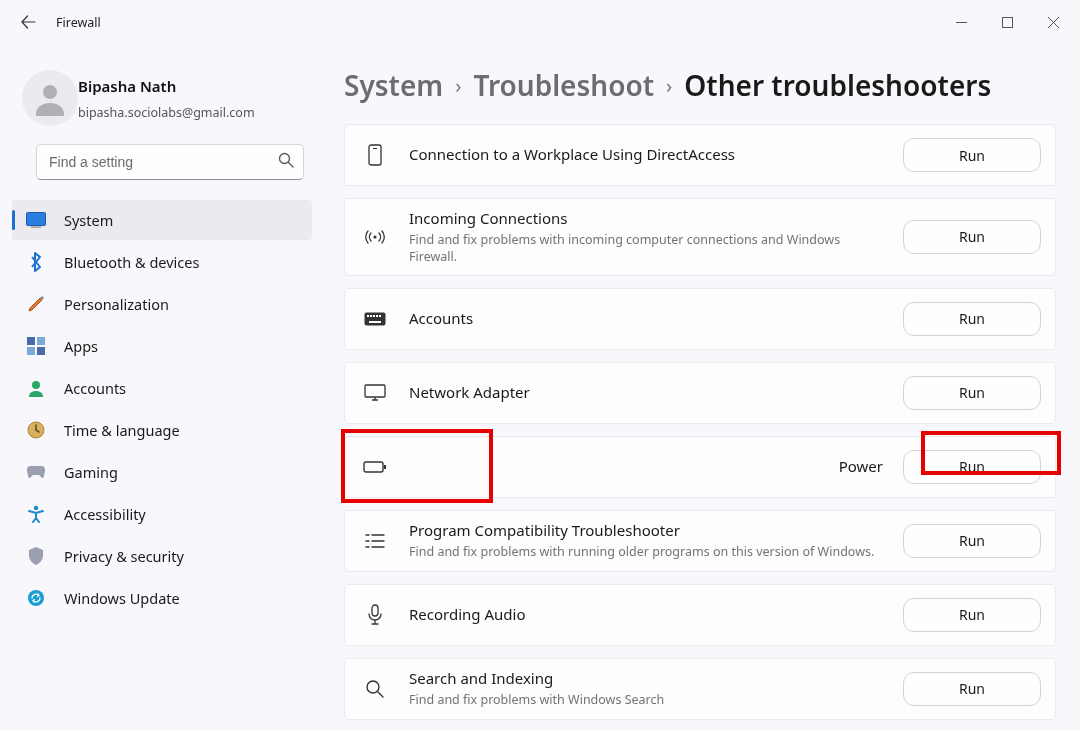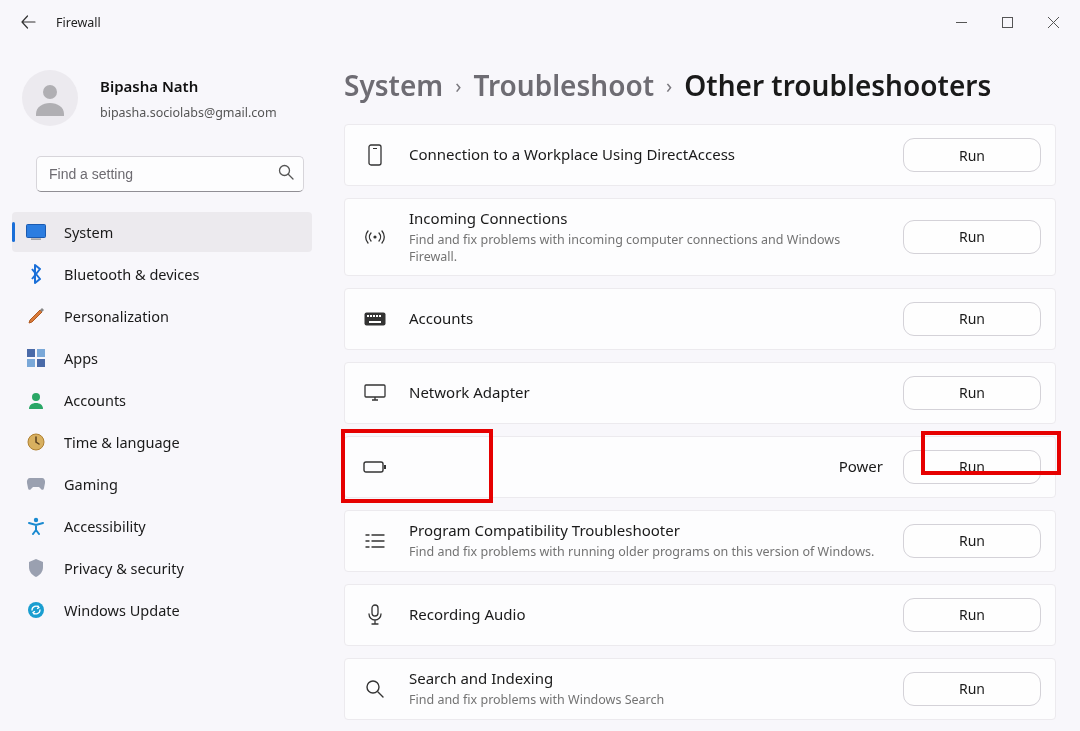--- a/index.html
+++ b/index.html
@@ -24,26 +24,26 @@
     display: flex; align-items: center; justify-content: center;
     margin-right: 18px;
     color: #333;
   }
   .titlebar-title { font-size: 12.5px; color: #222; }
   .win-controls { margin-left: auto; display: flex; }
   .win-btn { width: 46px; height: 30px; display:flex; align-items:center; justify-content:center; color:#555;}
   
   .layout { display: flex; height: calc(731px - 44px); }
   .sidebar { width: 320px; padding: 18px 8px 0 12px; }
-  .profile { display:flex; align-items:center; padding: 8px 10px 18px 10px; gap:22px;}
+  .profile { display:flex; align-items:center; padding: 8px 10px 18px 10px; gap:0;}
   .avatar { width:56px; height:56px; border-radius:50%; background:#eceaef; display:flex; align-items:center; justify-content:center;}
   .avatar svg { fill:#b0afb3; }
   .profile-name { font-weight:600; font-size:15px; color:#111;}
   .profile-email { font-size:12.5px; color:#555; margin-top:8px;}
-  .search-wrap { position:relative; margin: 12px 8px 20px 8px; padding-left: 16px;}
+  .search-wrap { position:relative; margin: 0 8px 20px 8px; padding-left: 16px;}
   .search-input {
     width:100%; height:36px; border:1px solid #d7d5da; border-bottom:1.5px solid #908e94;
     border-radius:5px; background:#fdfdfe; padding: 0 36px 0 12px;
     font-size:14px; color:#333;
   }
   .search-input::placeholder { color:#6d6b71; }
   .search-icon-btn { position:absolute; right:10px; top:50%; transform:translateY(-50%); color:#555;}
   .nav { display:flex; flex-direction:column; gap:2px;}
   .nav-item {
     display:flex; align-items:center; gap:18px;

